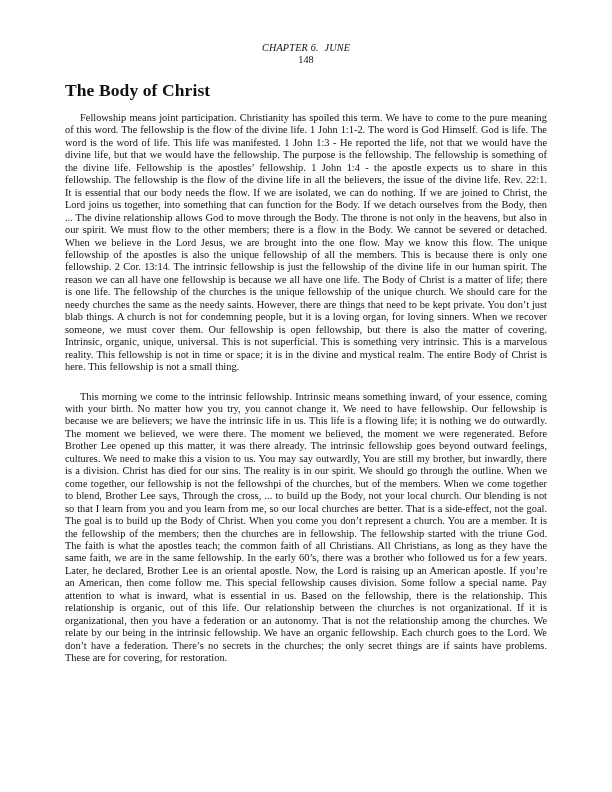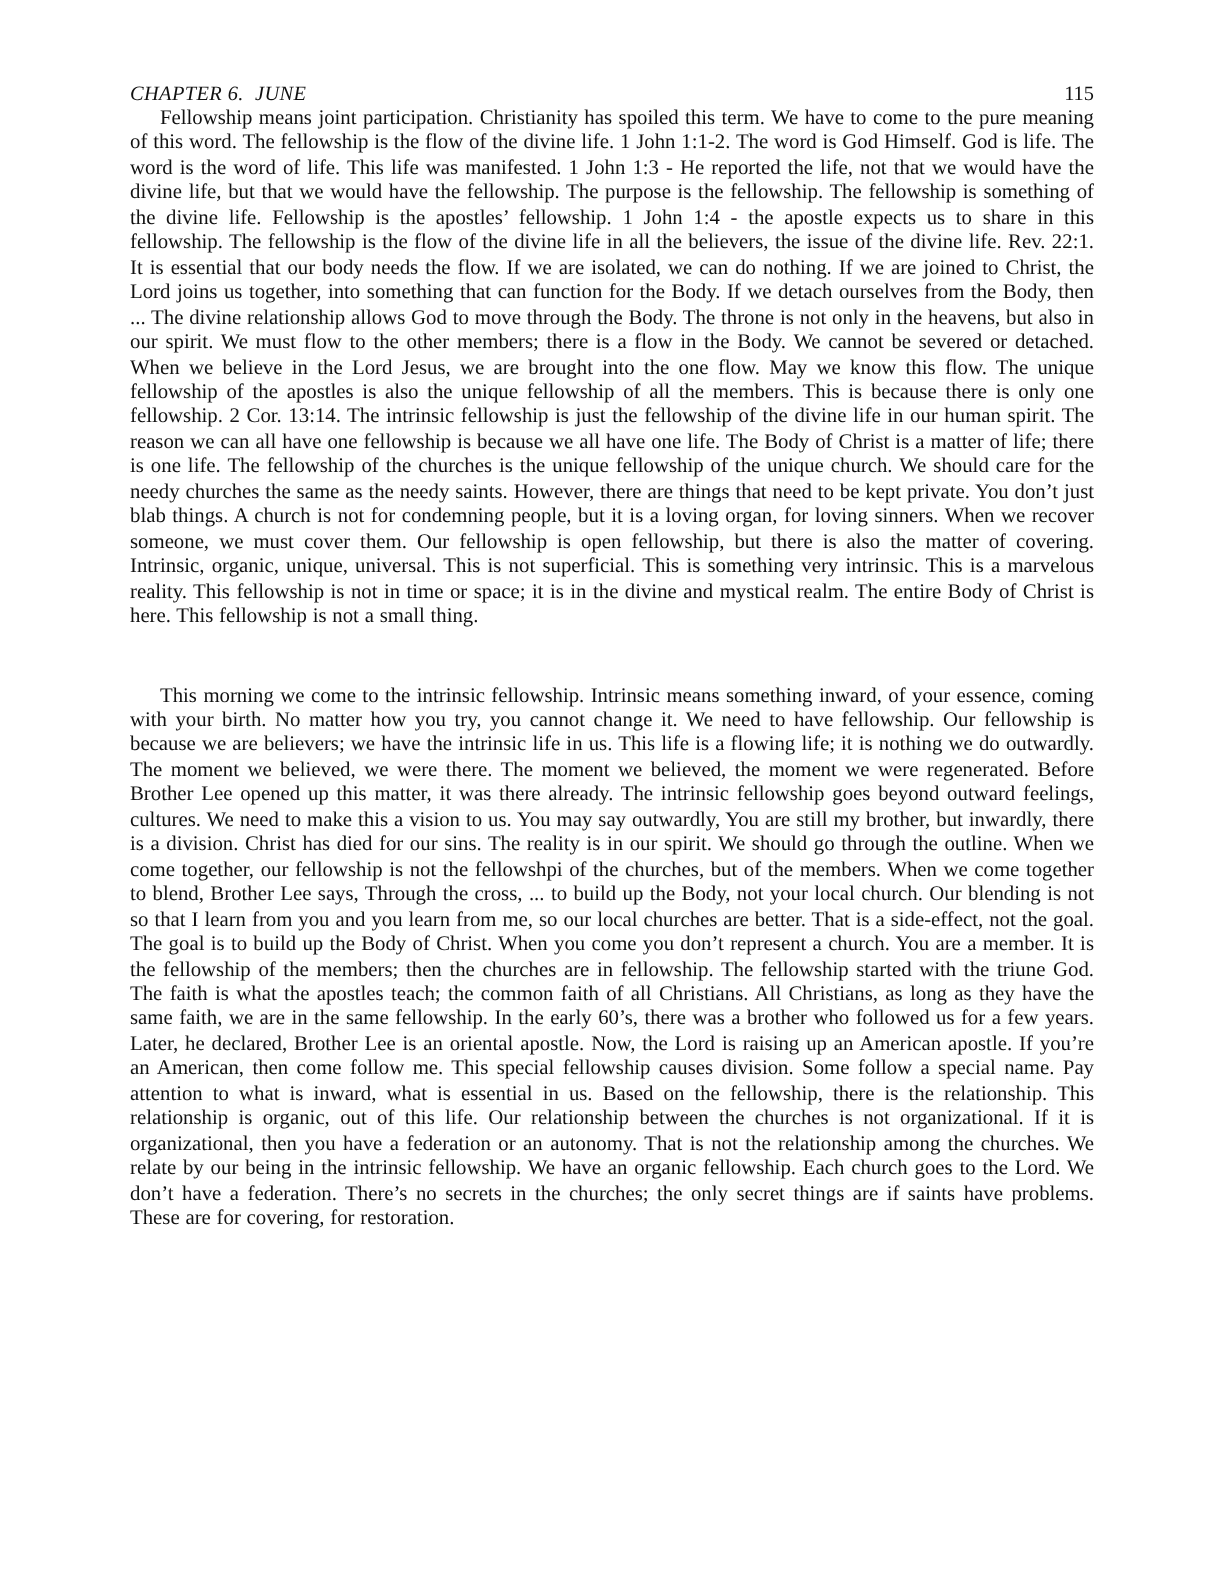--- a/index.html
+++ b/index.html
@@ -20,20 +20,21 @@
     height: 792px;
     padding: 42px 65px 0 65px;
     background: #ffffff;
   }
   .running-header {
     display: flex;
     justify-content: space-between;
     align-items: center;
     font-size: 10.2px;
     line-height: 12px;
+    flex-direction: column;
   }
   .chapter-heading {
     font-style: italic;
     letter-spacing: 0.2px;
   }
   .chapter-heading .section {
     margin-left: 0.55em;
   }
   .page-number {
     font-style: normal;
@@ -47,36 +48,37 @@
   }
   .body-text p {
     font-size: 10.4px;
     line-height: 12.45px;
     text-align: justify;
     text-indent: 15px;
     margin: 0;
     word-spacing: 0.3px;
   }
   .body-text p + p {
-    margin-top: 27px;
+    margin-top: 17px;
   }
   .italic {
   }
 </style>
 </head>
 <body>
 
 <div class="page">
 
   <div class="running-header">
     <span class="chapter-heading">
       <span>CHAPTER 6.</span><span class="section">JUNE</span>
     </span>
-    <span class="page-number">115</span>
+    <span class="page-number">148</span>
   </div>
 
+  <h1 class="page-title">The Body of Christ</h1>
 
   <div class="body-text">
     <p><span>Fellowship means joint participation. Christianity has spoiled this term. We have to come to the pure meaning of this word. The fellowship is the flow of the divine life. </span><span class="italic">1 John 1:1-2</span><span>. The word is God Himself. God is life. The word is the word of life. This life was manifested. </span><span class="italic">1 John 1:3</span><span> - He reported the life, not that we would have the divine life, but that we would have the fellowship. The purpose is the fellowship. The fellowship is something of the divine life. Fellowship is the apostles’ fellowship. </span><span class="italic">1 John 1:4</span><span> - the apostle expects us to share in this fellowship. The fellowship is the flow of the divine life in all the believers, the issue of the divine life. </span><span class="italic">Rev. 22:1</span><span>. It is essential that our body needs the flow. If we are isolated, we can do nothing. If we are joined to Christ, the Lord joins us together, into something that can function for the Body. If we detach ourselves from the Body, then ... The divine relationship allows God to move through the Body. The throne is not only in the heavens, but also in our spirit. We must flow to the other members; there is a flow in the Body. We cannot be severed or detached. When we believe in the Lord Jesus, we are brought into the one flow. May we know this flow. The unique fellowship of the apostles is also the unique fellowship of all the members. This is because there is only one fellowship. 2 Cor. 13:14. The intrinsic fellowship is just the fellowship of the divine life in our human spirit. The reason we can all have one fellowship is because we all have one life. The Body of Christ is a matter of life; there is one life. The fellowship of the churches is the unique fellowship of the unique church. We should care for the needy churches the same as the needy saints. However, there are things that need to be kept private. You don’t just blab things. A church is not for condemning people, but it is a loving organ, for loving sinners. When we recover someone, we must cover them. Our fellowship is open fellowship, but there is also the matter of covering. Intrinsic, organic, unique, universal. This is not superficial. This is something very intrinsic. This is a marvelous reality. This fellowship is not in time or space; it is in the divine and mystical realm. The entire Body of Christ is here. This fellowship is not a small thing.</span></p>
     <p><span>This morning we come to the intrinsic fellowship. Intrinsic means something inward, of your essence, coming with your birth. No matter how you try, you cannot change it. We need to have fellowship. Our fellowship is because we are believers; we have the intrinsic life in us. This life is a flowing life; it is nothing we do outwardly. The moment we believed, we were there. The moment we believed, the moment we were regenerated. Before Brother Lee opened up this matter, it was there already. The intrinsic fellowship goes beyond outward feelings, cultures. We need to make this a vision to us. You may say outwardly, You are still my brother, but inwardly, there is a division. Christ has died for our sins. The reality is in our spirit. We should go through the outline. When we come together, our fellowship is not the fellowshpi of the churches, but of the members. When we come together to blend, Brother Lee says, Through the cross, ... to build up the Body, not your local church. Our blending is not so that I learn from you and you learn from me, so our local churches are better. That is a side-effect, not the goal. The goal is to build up the Body of Christ. When you come you don’t represent a church. You are a member. It is the fellowship of the members; then the churches are in fellowship. The fellowship started with the triune God. The faith is what the apostles teach; the common faith of all Christians. All Christians, as long as they have the same faith, we are in the same fellowship. In the early 60’s, there was a brother who followed us for a few years. Later, he declared, Brother Lee is an oriental apostle. Now, the Lord is raising up an American apostle. If you’re an American, then come follow me. This special fellowship causes division. Some follow a special name. Pay attention to what is inward, what is essential in us. Based on the fellowship, there is the relationship. This relationship is organic, out of this life. Our relationship between the churches is not organizational. If it is organizational, then you have a federation or an autonomy. That is not the relationship among the churches. We relate by our being in the intrinsic fellowship. We have an organic fellowship. Each church goes to the Lord. We don’t have a federation. There’s no secrets in the churches; the only secret things are if saints have problems. These are for covering, for restoration.</span></p>
   </div>
 
 </div>
 
 </body></html>

